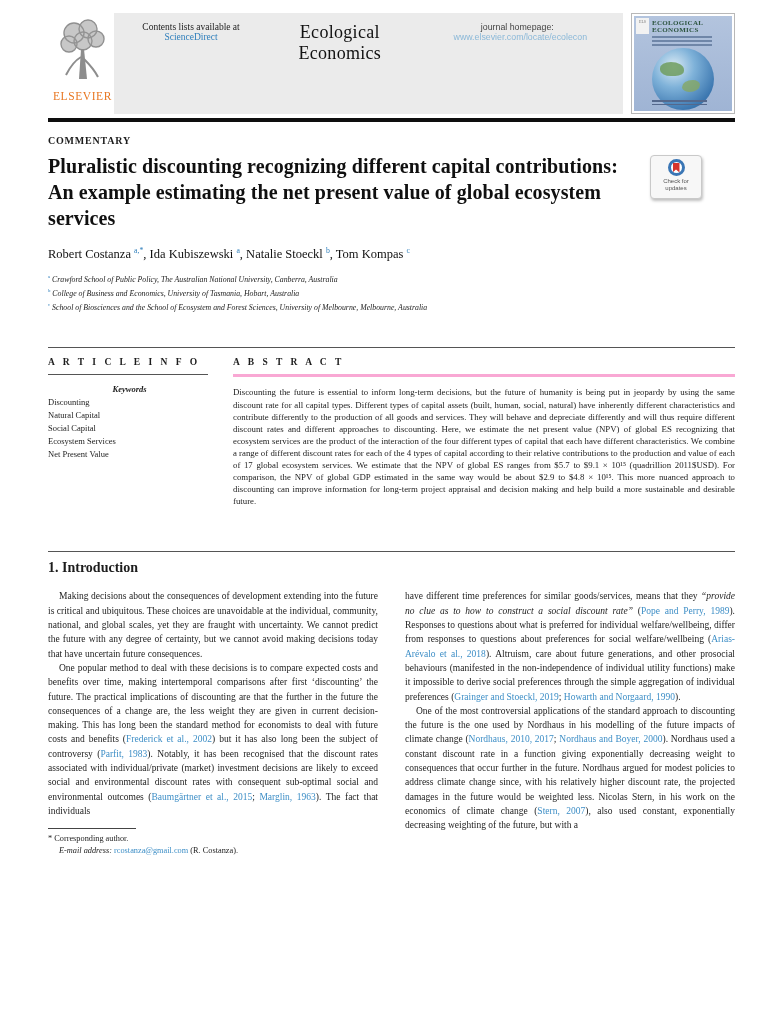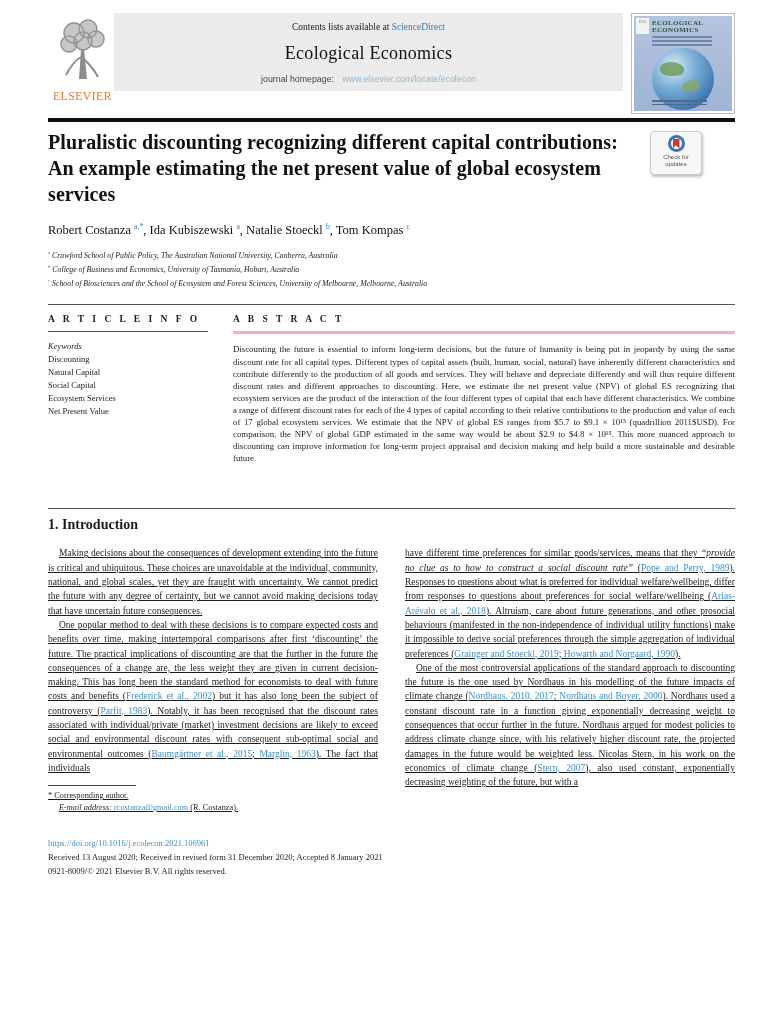--- a/index.html
+++ b/index.html
@@ -11,21 +11,21 @@
   }
   .content { padding-left:48px; padding-right:33px; }
 
   .journal-ref { text-align:center; padding-top:40px; font-size:9.5px; font-weight:bold; color:#1b74ad; letter-spacing:.2px; }
 
   
   .header-row { display:flex; margin-top:13px; align-items:stretch; }
   .logo-block { width:64px; display:flex; flex-direction:column; align-items:flex-end; justify-content:flex-start; padding-top:4px; }
   .logo-block svg { display:block; }
   .elsevier-word { font-size:11.5px; color:#e87722; letter-spacing:.6px; margin-top:1px; font-family:"Liberation Serif",serif; }
-  .head-box { flex:1; background:#ebebeb; margin-left:2px; margin-right:8px; text-align:center; padding:9px 6px 7px 6px; display:flex; flex-direction:column; justify-content:space-between; height:78px; }
+  .head-box { flex:1; background:#ebebeb; margin-left:2px; margin-right:8px; text-align:center; padding:9px 6px 7px 6px; display:flex; flex-direction:row; justify-content:center; height:101px; }
   .contents-line { font-size:9.5px; }
   .link-blue { color:#2e7ebb; }
   .journal-name { font-size:18px; letter-spacing:.3px; color:#111; }
   .homepage-line { font-family:"Liberation Sans", sans-serif; font-size:8.8px; color:#444; }
   .homepage-line .url { color:#8ab8d8;margin-left:6px; }
   .cover-thumb { width:104px; height:101px; border:1px solid #b8b8b8; background:#fff; padding:2px; }
   .cover-inner { width:100%; height:100%; background:linear-gradient(#b3c4de,#9fb4d4); position:relative; overflow:hidden; }
   .cover-els { position:absolute; left:2px; top:2px; width:13px; height:16px; background:#f2f2f2; font-size:4px; color:#777; text-align:center; line-height:3.5px; padding-top:2px; }
   .cover-title { position:absolute; left:18px; top:4px; font-size:7px; line-height:7px; font-weight:bold; color:#2d5540; letter-spacing:.3px; }
   .cover-sub { position:absolute; left:18px; top:20px; width:60px; }
@@ -48,32 +48,32 @@
   .check-text { font-family:"Liberation Sans", sans-serif; font-size:6px; line-height:7px; color:#555; text-align:center; margin-top:2px; }
 
   .authors { margin-top:15px; font-size:12.5px; color:#111; }
   .affils { margin-top:9px; }
   .affil { font-size:7.8px; line-height:11.5px; color:#222; }
   .it { font-style:italic; }
   .sup { vertical-align:super; font-size:.62em; color:#2e7ebb; }
   .cite { color:#3d8ec6; }
 
   
-  .info-block { margin-top:15px; border-top:1px solid #555; display:flex; padding-top:9px; padding-bottom:10px; border-bottom:1px solid #555; min-height:205px; }
+  .info-block { margin-top:34px; border-top:1px solid #555; display:flex; padding-top:9px; padding-bottom:10px; border-bottom:1px solid #555; min-height:205px; }
   .info-col { width:185px; padding-right:22px; }
   .abs-col { flex:1; }
   .sec-head { font-size:9.5px; font-weight:bold; letter-spacing:3px; padding-bottom:7px; border-bottom:3px solid #f9a8d4; }
   .info-col .sec-head { border-bottom:1px solid #555; width:160px; }
   .keywords { margin-top:8px; font-size:8.5px; line-height:13px; }
-  .kw-label { font-style:italic; font-weight:normal; }
+  .kw-label { font-style:italic; font-weight:bold;text-align:center; }
   .abstract-text { margin-top:9px; font-size:8.8px; line-height:12.1px; text-align:justify; }
 
   
   .intro-head { margin-top:8px; font-size:14px; font-weight:bold; }
-  .columns { display:flex; gap:27px; margin-top:13px;text-decoration:underline; }
+  .columns { display:flex; gap:27px; margin-top:13px; }
   .col { flex:1; font-size:9.5px; line-height:14.3px; text-align:justify; }
   .col p.indent { text-indent:11px; }
   .footnote { margin-top:10px; }
   .fn-rule { width:88px; border-top:1px solid #444; margin-bottom:4px; }
   .fn-line { font-size:8.3px; line-height:12px; }
   .fn-line.email { padding-left:11px; }
   .bottom-block { margin-top:24px; }
   .doi-line { font-size:8.5px; color:#3d8ec6; }
   .meta-line { font-size:8.5px; margin-top:4px; color:#1c1c1c; }
 </style>
@@ -133,20 +133,21 @@
           </div>
           <div class="cover-foot">
               <div></div>
               <div></div>
             </div>
         </div>
       </div>
     </div>
     <div class="black-bar"></div>
 
+    <div class="commentary">COMMENTARY</div>
     <div class="title-row">
       <div class="paper-title">Pluralistic discounting recognizing different capital contributions: An example estimating the net present value of global ecosystem services</div>
       <div class="check-badge">
         <div class="check-circle">
           <div class="check-mark"></div>
         </div>
         <div class="check-text">
           <span>Check for</span><br><span>updates</span>
         </div>
       </div>
@@ -188,20 +189,15 @@
           <div class="fn-line">* Corresponding author.</div>
           <div class="fn-line email"><span class="it">E-mail address: </span><span class="cite">rcostanza@gmail.com</span><span class=""> (R. Costanza).</span></div>
         </div>
       </div>
       <div class="col">
         <p><span class="">have different time preferences for similar goods/services, means that they </span><span class="it">“provide no clue as to how to construct a social discount rate”</span><span class=""> (</span><span class="cite">Pope and Perry, 1989</span><span class="">). Responses to questions about what is preferred for individual welfare/wellbeing, differ from responses to questions about preferences for social welfare/wellbeing (</span><span class="cite">Arias-Arévalo et al., 2018</span><span class="">). Altruism, care about future generations, and other prosocial behaviours (manifested in the non-independence of individual utility functions) make it impossible to derive social preferences through the simple aggregation of individual preferences (</span><span class="cite">Grainger and Stoeckl, 2019</span><span class="">; </span><span class="cite">Howarth and Norgaard, 1990</span><span class="">).</span></p>
         <p class="indent"><span class="">One of the most controversial applications of the standard approach to discounting the future is the one used by Nordhaus in his modelling of the future impacts of climate change (</span><span class="cite">Nordhaus, 2010, 2017</span><span class="">; </span><span class="cite">Nordhaus and Boyer, 2000</span><span class="">). Nordhaus used a constant discount rate in a function giving exponentially decreasing weight to consequences that occur further in the future. Nordhaus argued for modest policies to address climate change since, with his relatively higher discount rate, the projected damages in the future would be weighted less. Nicolas Stern, in his work on the economics of climate change (</span><span class="cite">Stern, 2007</span><span class="">), also used constant, exponentially decreasing weighting of the future, but with a</span></p>
       </div>
     </div>
 
-    <div class="bottom-block">
-      <div class="doi-line">https://doi.org/10.1016/j.ecolecon.2021.106961</div>
-      <div class="meta-line">Received 13 August 2020; Received in revised form 31 December 2020; Accepted 8 January 2021</div>
-      <div class="meta-line">0921-8009/© 2021 Elsevier B.V. All rights reserved.</div>
-    </div>
 
   </div>
 </div>
 
 </body></html>

